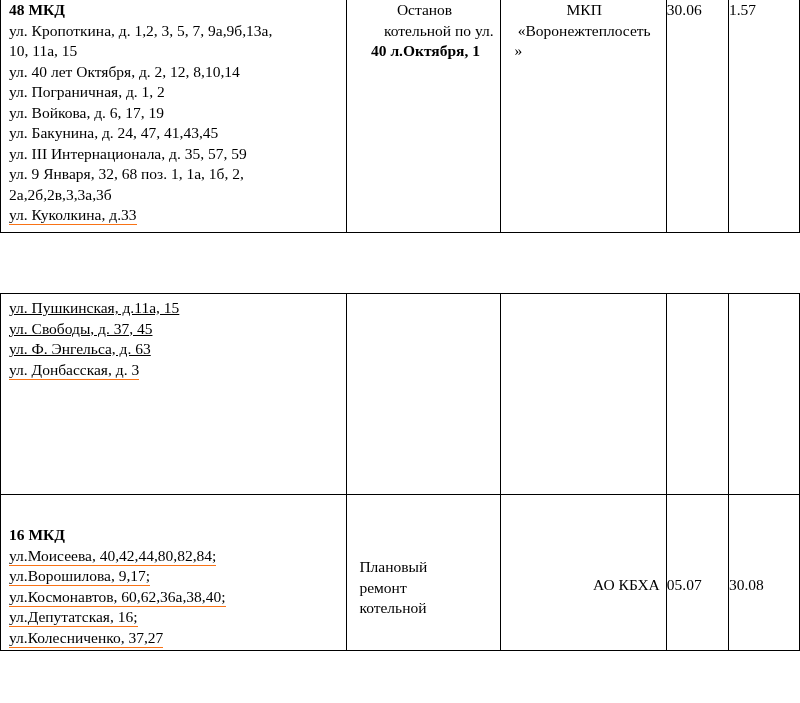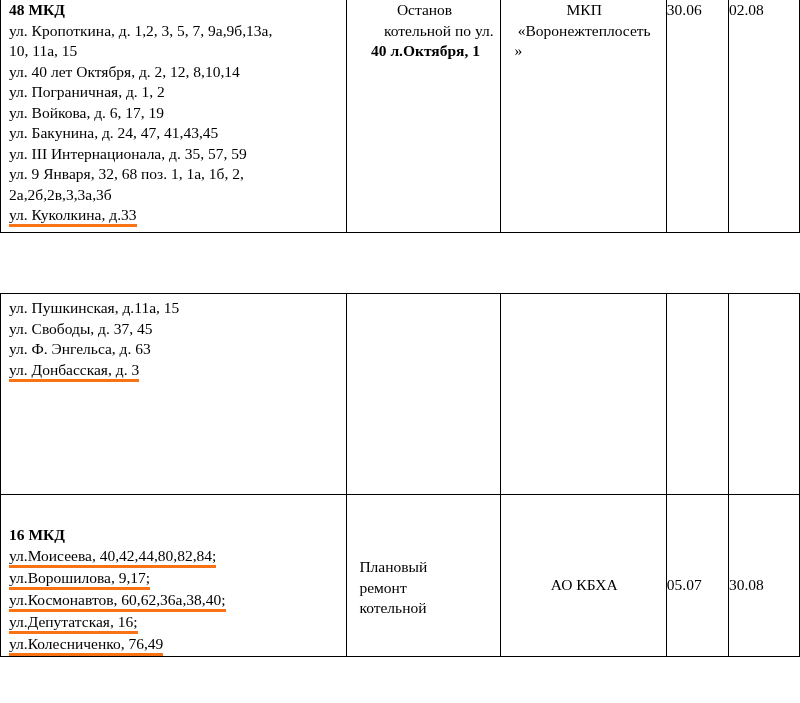--- a/index.html
+++ b/index.html
@@ -39,21 +39,21 @@
   col.c-to { width: 71px; }
 
   .cell-pad {
     padding: 0 6px 0 8px;
   }
   .addr-line {
     white-space: nowrap;
   }
   .bold { font-weight: bold; }
   .underline-red {
-    border-bottom: 3px solid #f97316;
+    border-bottom: 1px solid #f97316;
     display: inline-block;
     line-height: 18px;
   }
   .date-cell {
     text-align: left;
     padding-top: 0px;
   }
   .org-cell {
     text-align: center;
   }
@@ -62,21 +62,21 @@
   }
   .place-left {
     text-align: left;
   }
   .no-top-border { border-top: none !important; }
   .spacer {
     height: 60px;
     background: #ffffff;
   }
   .row1-addr { height: 232px; }
-  .row2-addr { height: 200px; }
+  .row2-addr { height: 200px; text-decoration: underline; }
   .row3-addr { height: 155px; }
 </style>
 </head>
 <body>
 
 <div class="page">
 
   <table class="doc">
     <colgroup>
       <col class="c-addr">
@@ -110,21 +110,21 @@
           </div>
         </td>
         <td class="no-top-border org-cell">
           <div class="cell-pad">
             <div>МКП</div>
             <div>«Воронежтеплосеть</div>
             <div style="text-align:left; padding-left:6px;">»</div>
           </div>
         </td>
         <td class="no-top-border date-cell">30.06</td>
-        <td class="no-top-border date-cell">02.08</td>
+        <td class="no-top-border date-cell">1.57</td>
       </tr>
     </tbody>
   </table>
 
   <div class="spacer"></div>
 
   <table class="doc">
     <colgroup>
       <col class="c-addr">
         <col class="c-place">
@@ -148,32 +148,32 @@
         <td></td>
       </tr>
       <tr>
         <td class="row3-addr">
           <div class="cell-pad" style="padding-top:30px;">
             <div class="addr-line bold">16 МКД</div>
             <div class="addr-line"><span class="underline-red">ул.Моисеева, 40,42,44,80,82,84;</span></div>
             <div class="addr-line"><span class="underline-red">ул.Ворошилова, 9,17;</span></div>
             <div class="addr-line"><span class="underline-red">ул.Космонавтов, 60,62,36а,38,40;</span></div>
             <div class="addr-line"><span class="underline-red"> ул.Депутатская, 16;</span></div>
-            <div class="addr-line"><span class="underline-red">ул.Колесниченко, 76,49</span></div>
+            <div class="addr-line"><span class="underline-red">ул.Колесниченко, 37,27</span></div>
           </div>
         </td>
         <td>
           <div class="cell-pad" style="padding-top:62px; padding-left:12px;">
             <div>Плановый</div>
             <div>ремонт</div>
             <div>котельной</div>
           </div>
         </td>
         <td class="org-cell">
-          <div class="cell-pad" style="padding-top:80px;">
+          <div class="cell-pad" style="padding-top:80px;text-align:right;">
             <div>АО КБХА</div>
           </div>
         </td>
         <td class="date-cell">
           <div style="padding-top:80px;">05.07</div>
         </td>
         <td class="date-cell">
           <div style="padding-top:80px;">30.08</div>
         </td>
       </tr>

